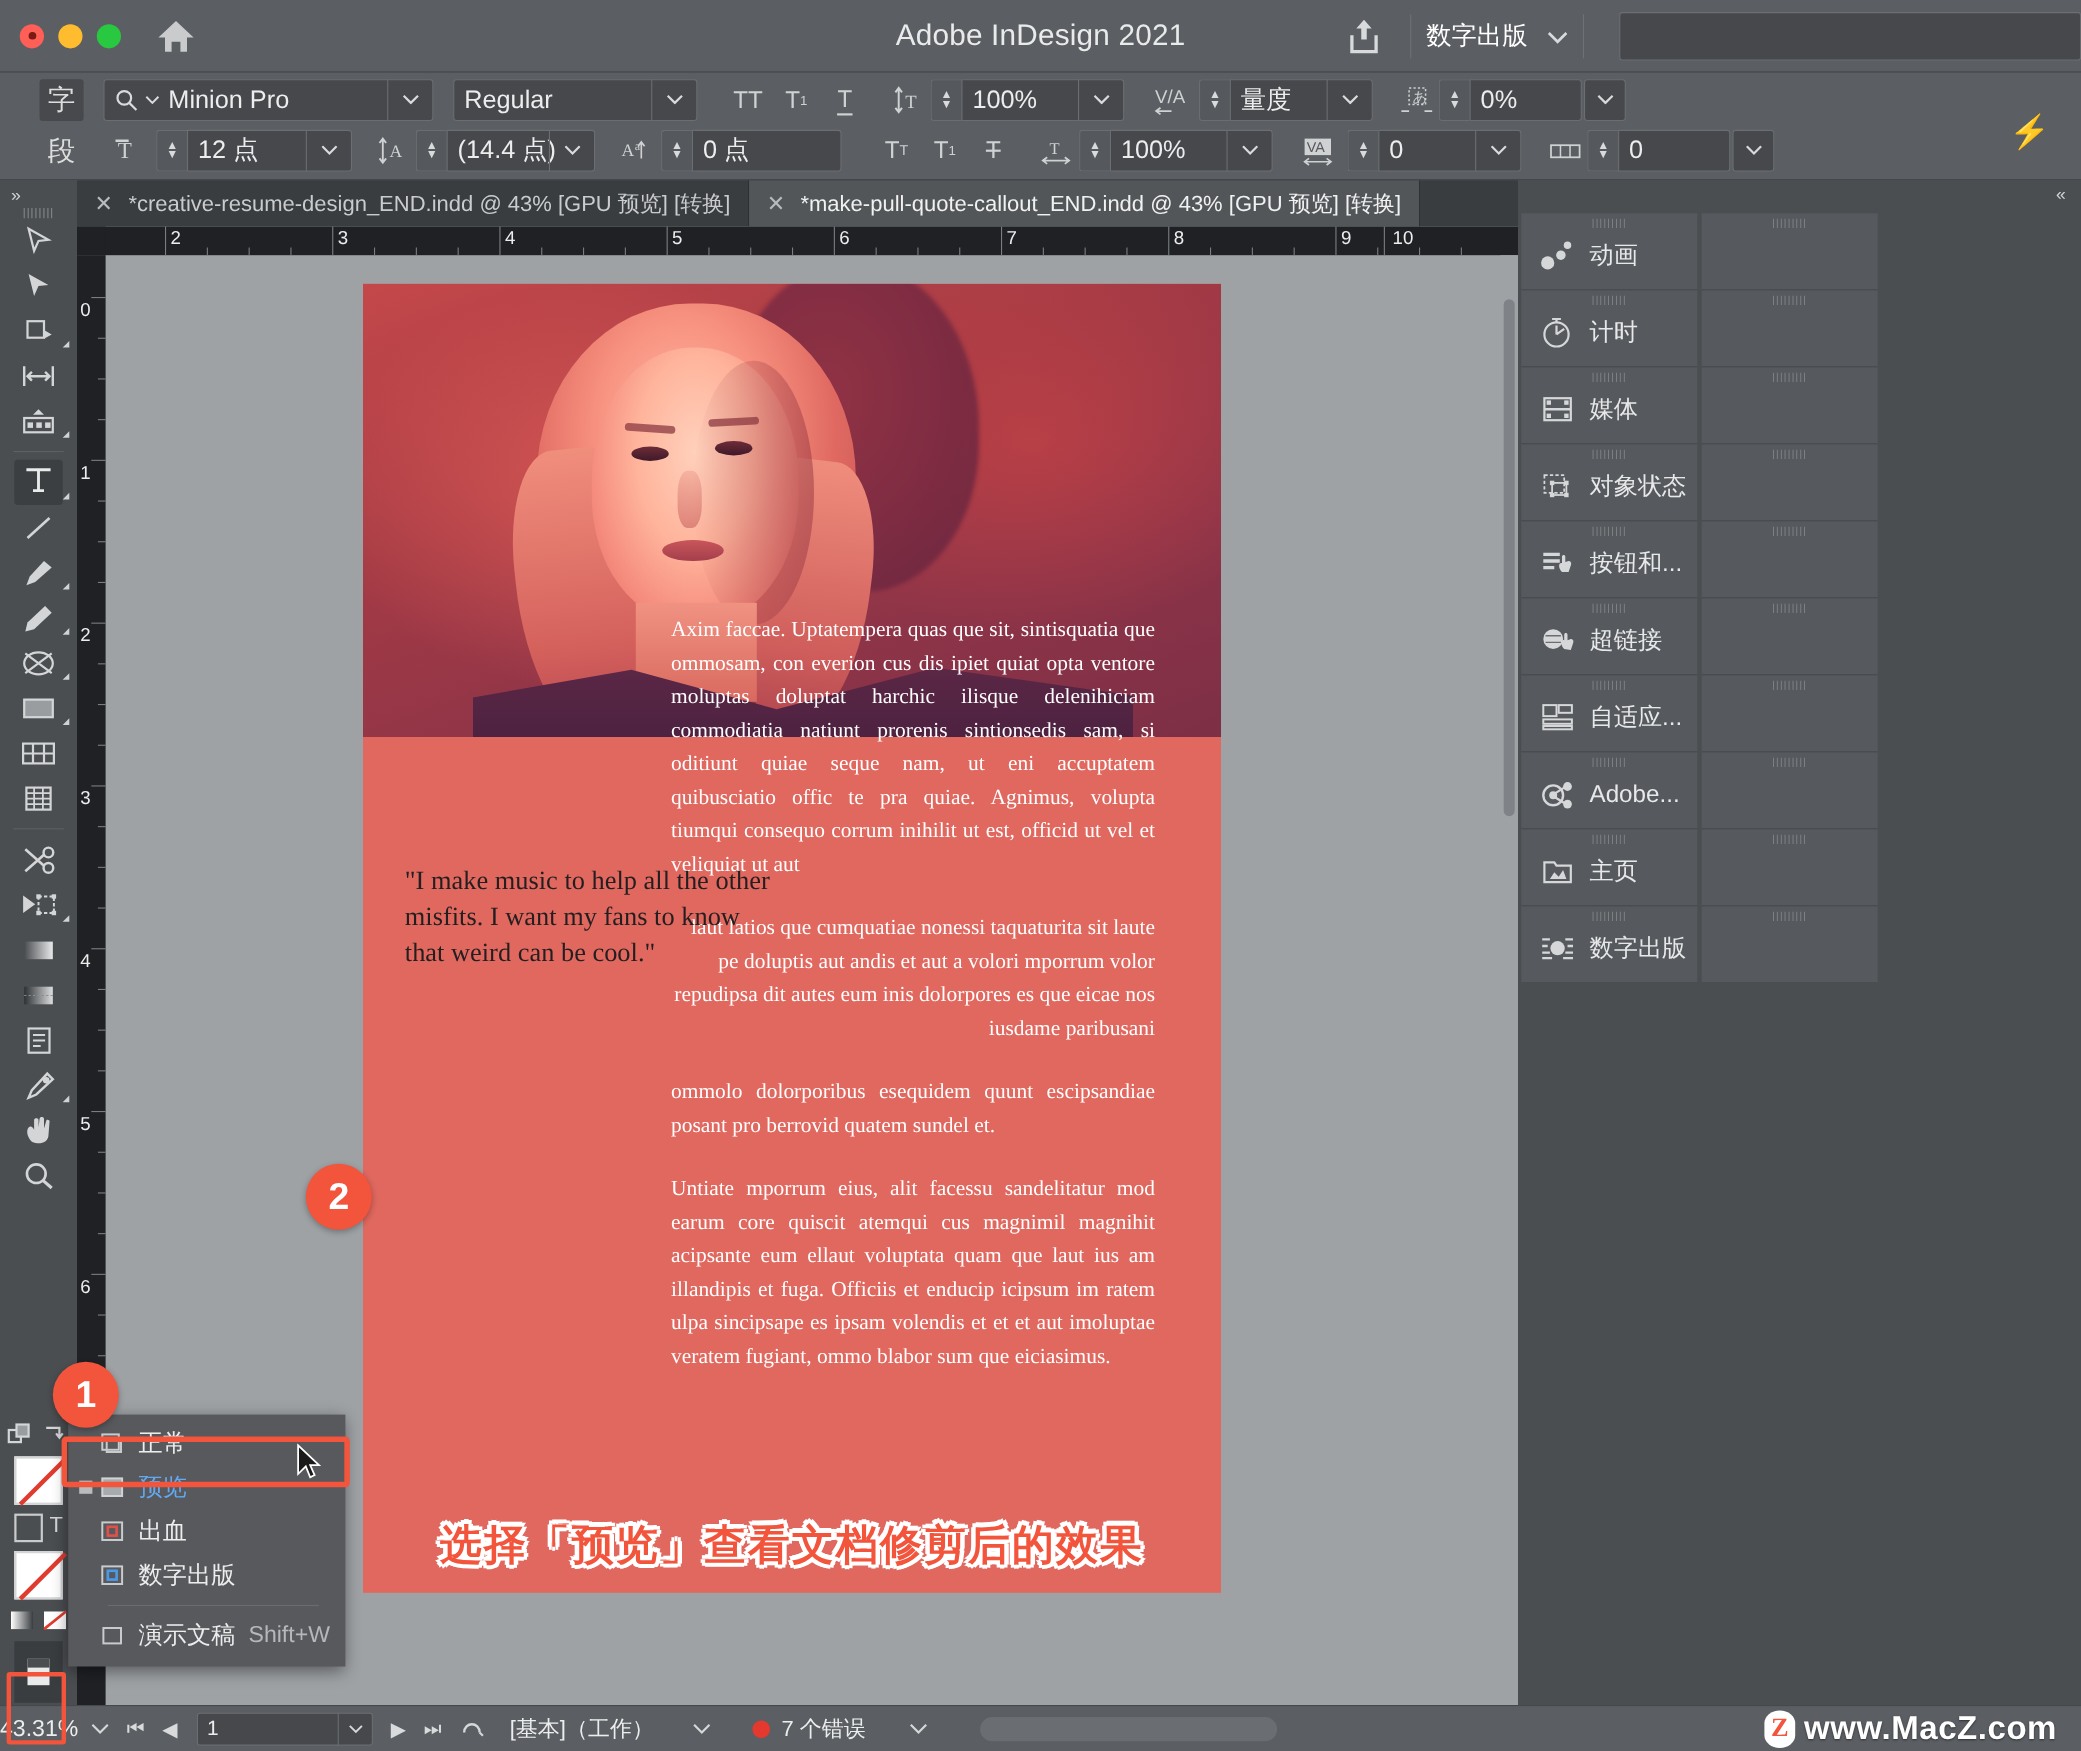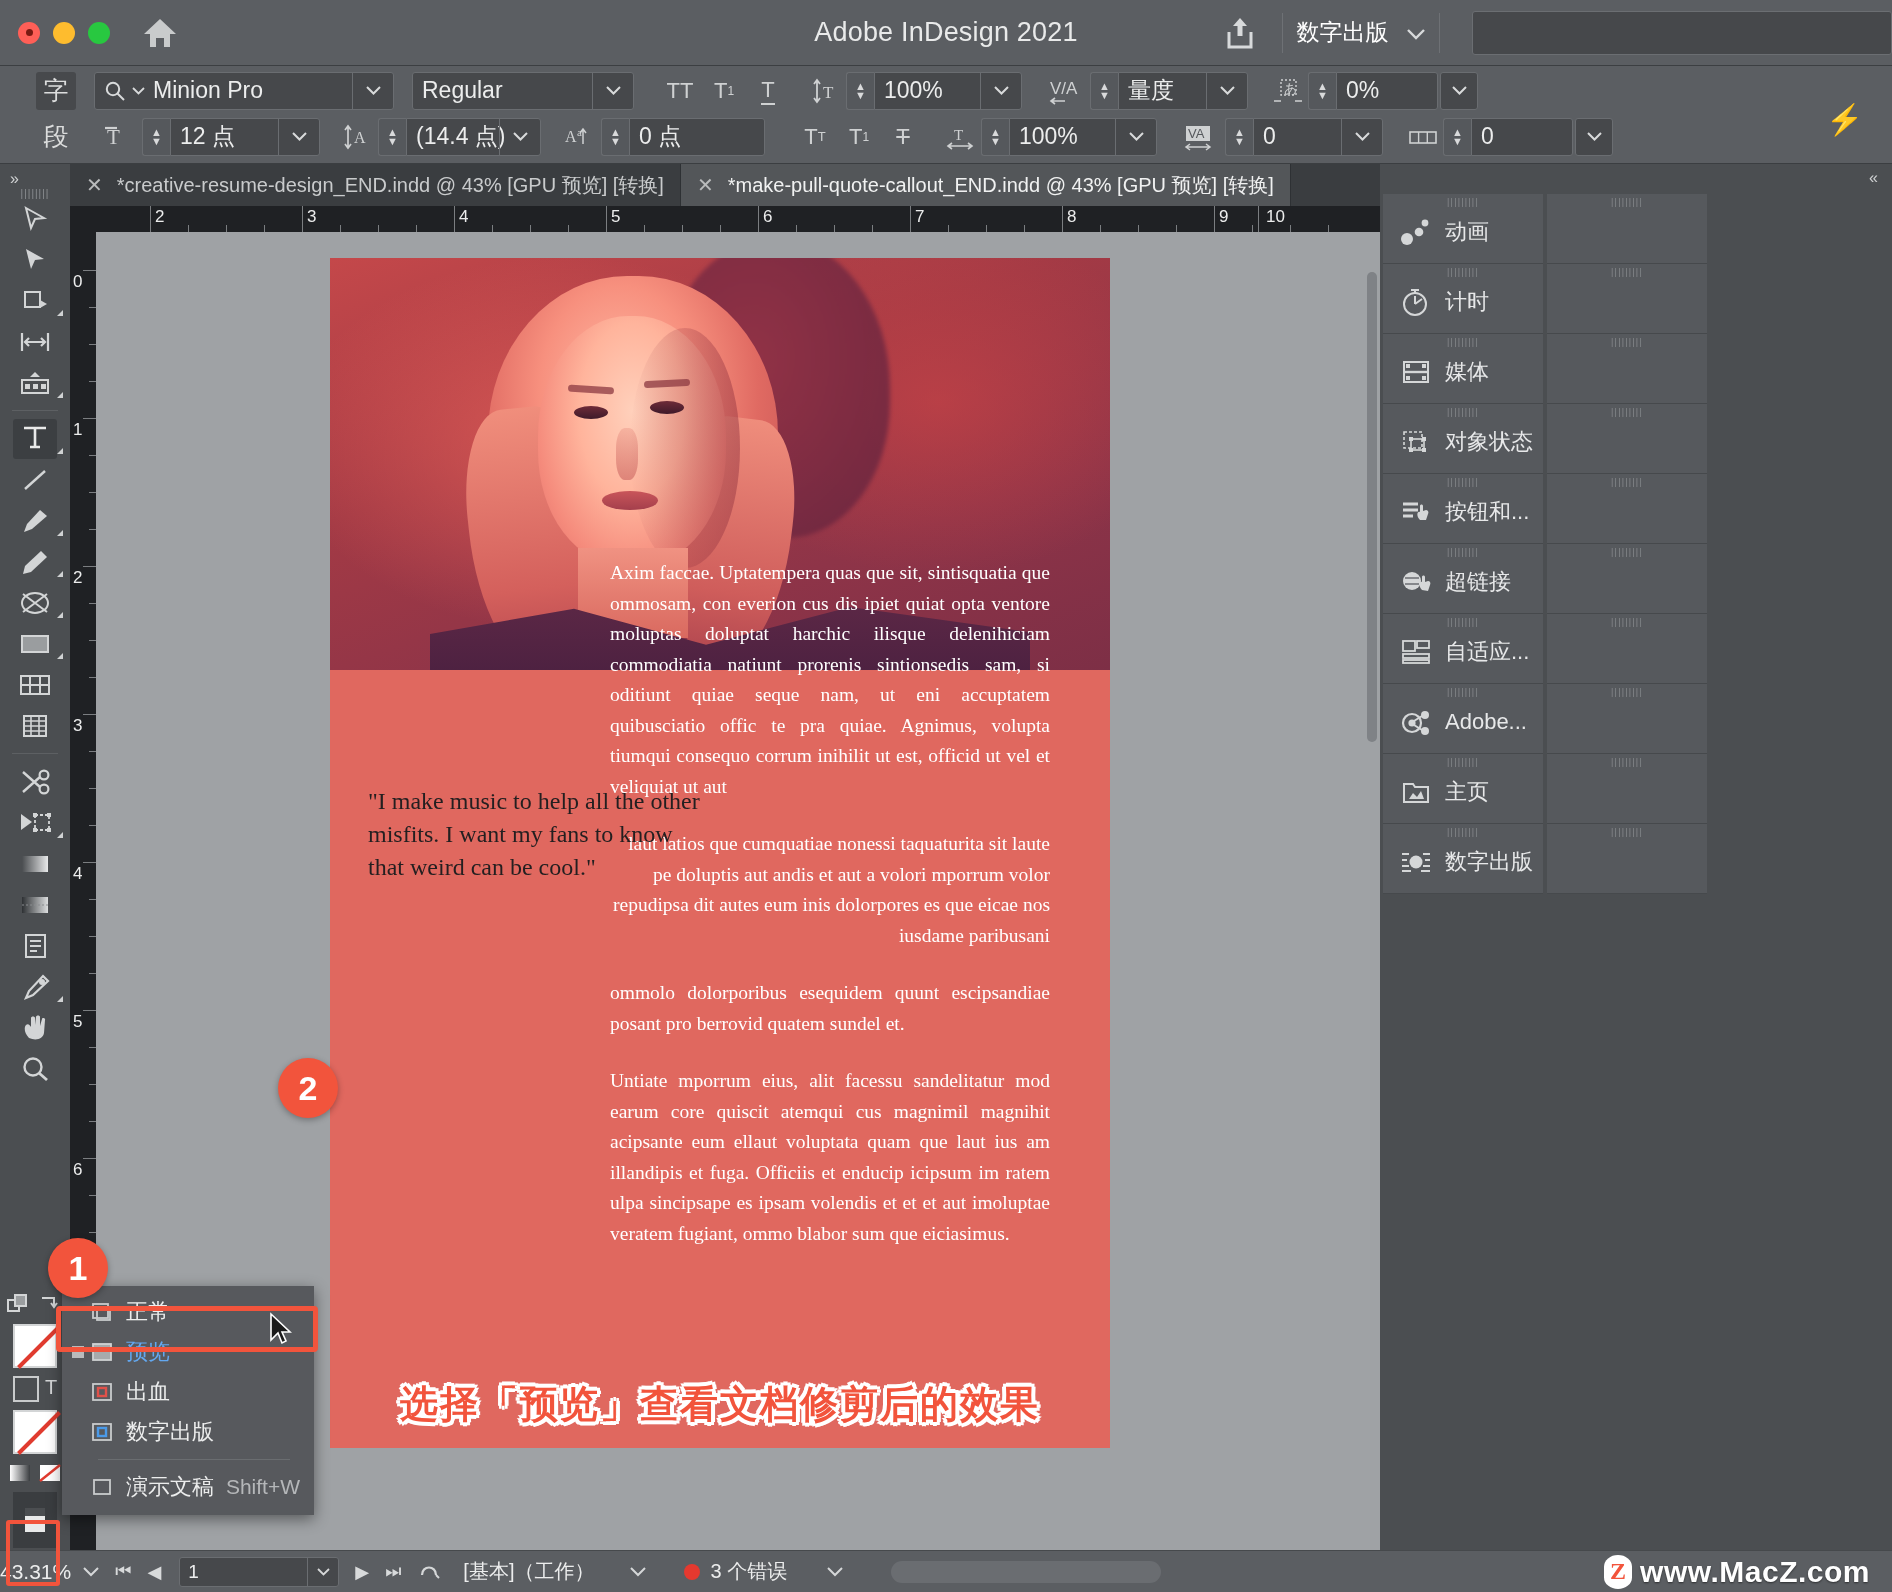--- a/index.html
+++ b/index.html
@@ -1162,21 +1162,21 @@
           <path d="M19 18 L22 21" stroke="#d5d7d8" stroke-width="2"></path>
         </svg>
     </div>
     <div class="presetlbl">[基本]（工作）</div>
     <div class="sb-chev" style="margin-left:36px">
       <svg width="16" height="10" viewBox="0 0 16 10">
           <path d="M1 1 L8 8 L15 1" fill="none" stroke="#d5d7d8" stroke-width="2"></path>
         </svg>
     </div>
     <div class="errdot"></div>
-    <div class="errlbl">3 个错误</div>
+    <div class="errlbl">7 个错误</div>
     <div class="sb-chev" style="margin-left:40px">
       <svg width="16" height="10" viewBox="0 0 16 10">
           <path d="M1 1 L8 8 L15 1" fill="none" stroke="#d5d7d8" stroke-width="2"></path>
         </svg>
     </div>
     <div class="sb-pill"></div>
     <div class="watermark">
       <div class="wm-z">Z</div>
       <div class="wm-txt">www.MacZ.com</div>
     </div>

